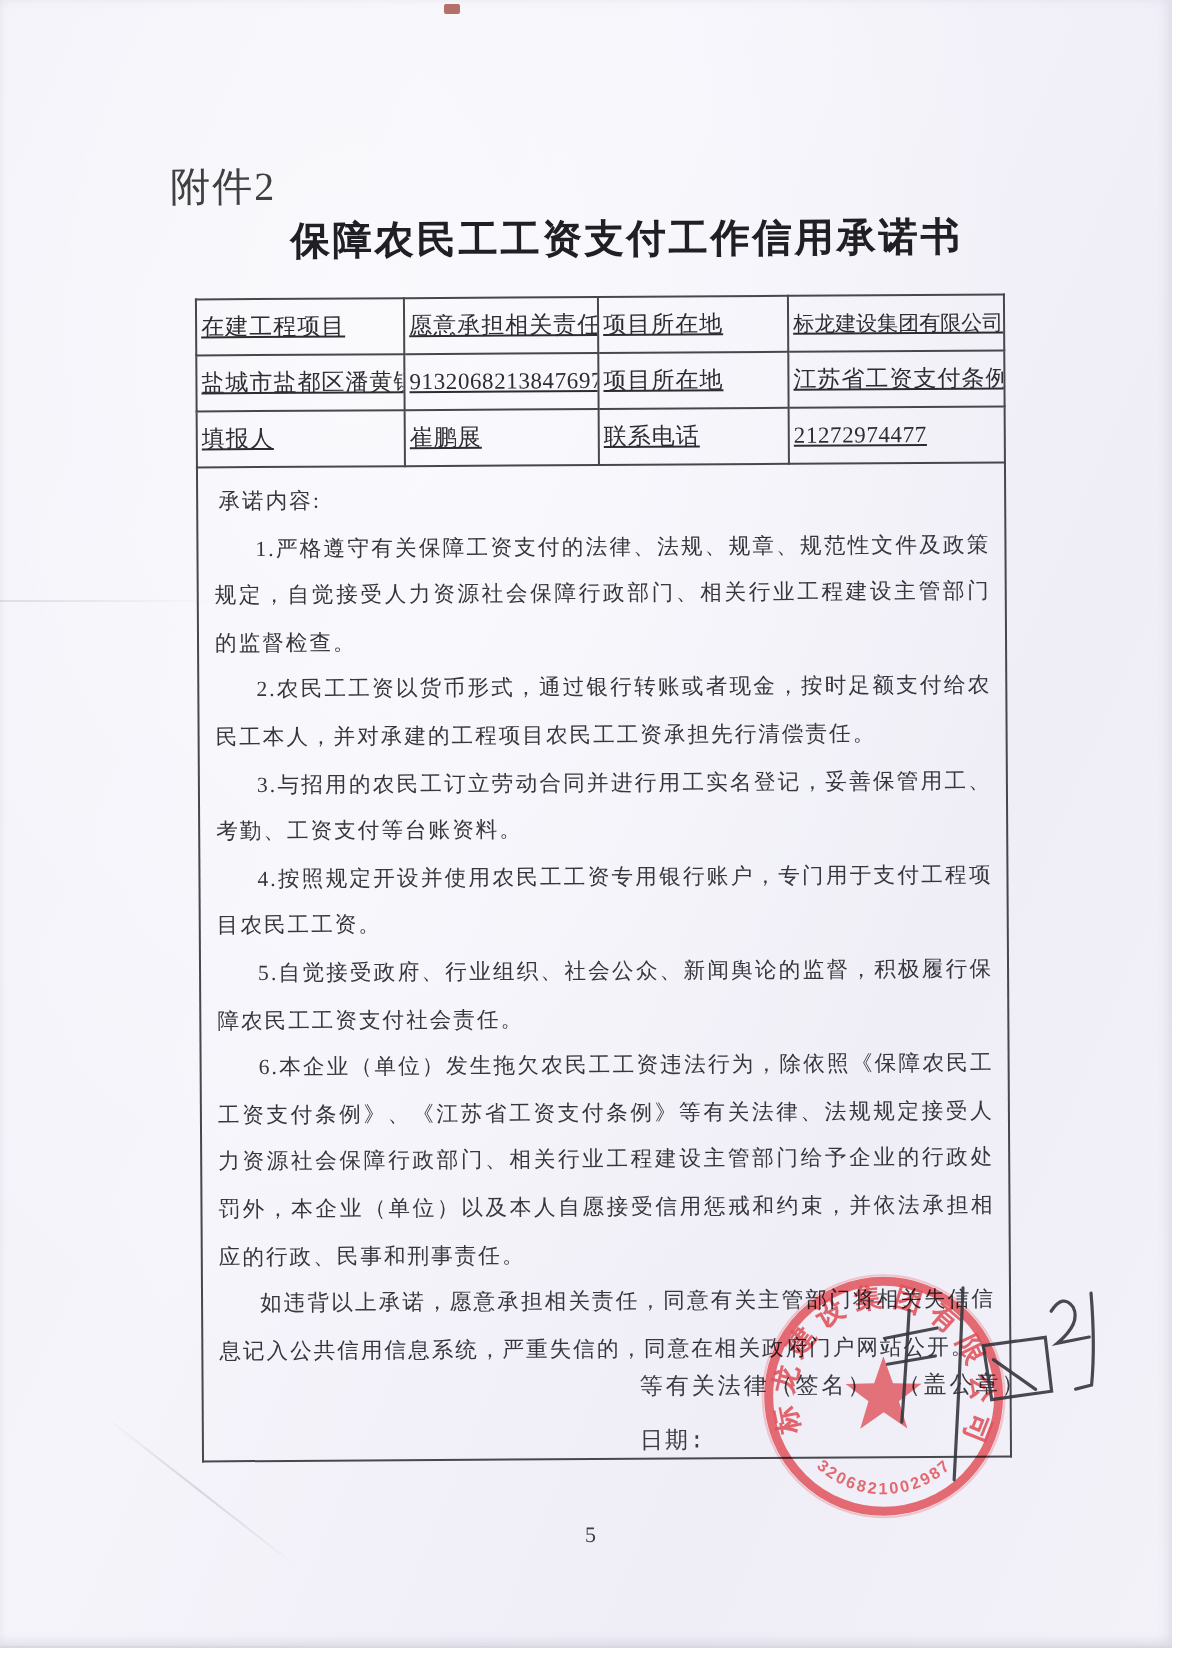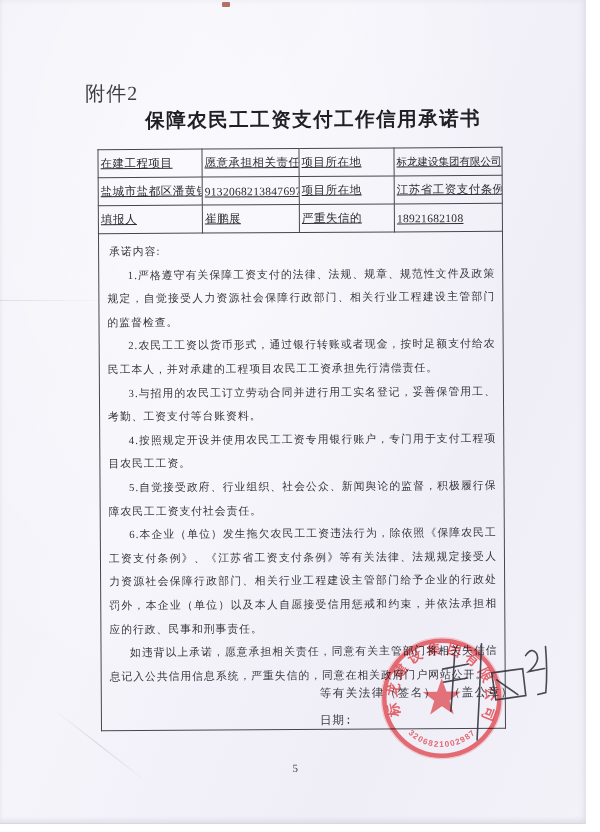--- a/index.html
+++ b/index.html
@@ -112,22 +112,22 @@
     </tr>
     <tr>
       <td>盐城市盐都区潘黄镇</td>
       <td class="c-num">91320682138476976K</td>
       <td>项目所在地</td>
       <td>江苏省工资支付条例</td>
     </tr>
     <tr>
       <td>填报人</td>
       <td>崔鹏展</td>
-      <td>严重失信的</td>
-      <td class="c-num">18921682108</td>
+      <td>联系电话</td>
+      <td class="c-num">21272974477</td>
     </tr>
   </tbody>
     </table>
 
   <div class="commit-box">
     <p class="heading">承诺内容:</p>
     <p>1.严格遵守有关保障工资支付的法律、法规、规章、规范性文件及政策规定，自觉接受人力资源社会保障行政部门、相关行业工程建设主管部门的监督检查。</p>
     <p>2.农民工工资以货币形式，通过银行转账或者现金，按时足额支付给农民工本人，并对承建的工程项目农民工工资承担先行清偿责任。</p>
     <p>3.与招用的农民工订立劳动合同并进行用工实名登记，妥善保管用工、考勤、工资支付等台账资料。</p>
     <p>4.按照规定开设并使用农民工工资专用银行账户，专门用于支付工程项目农民工工资。</p>

